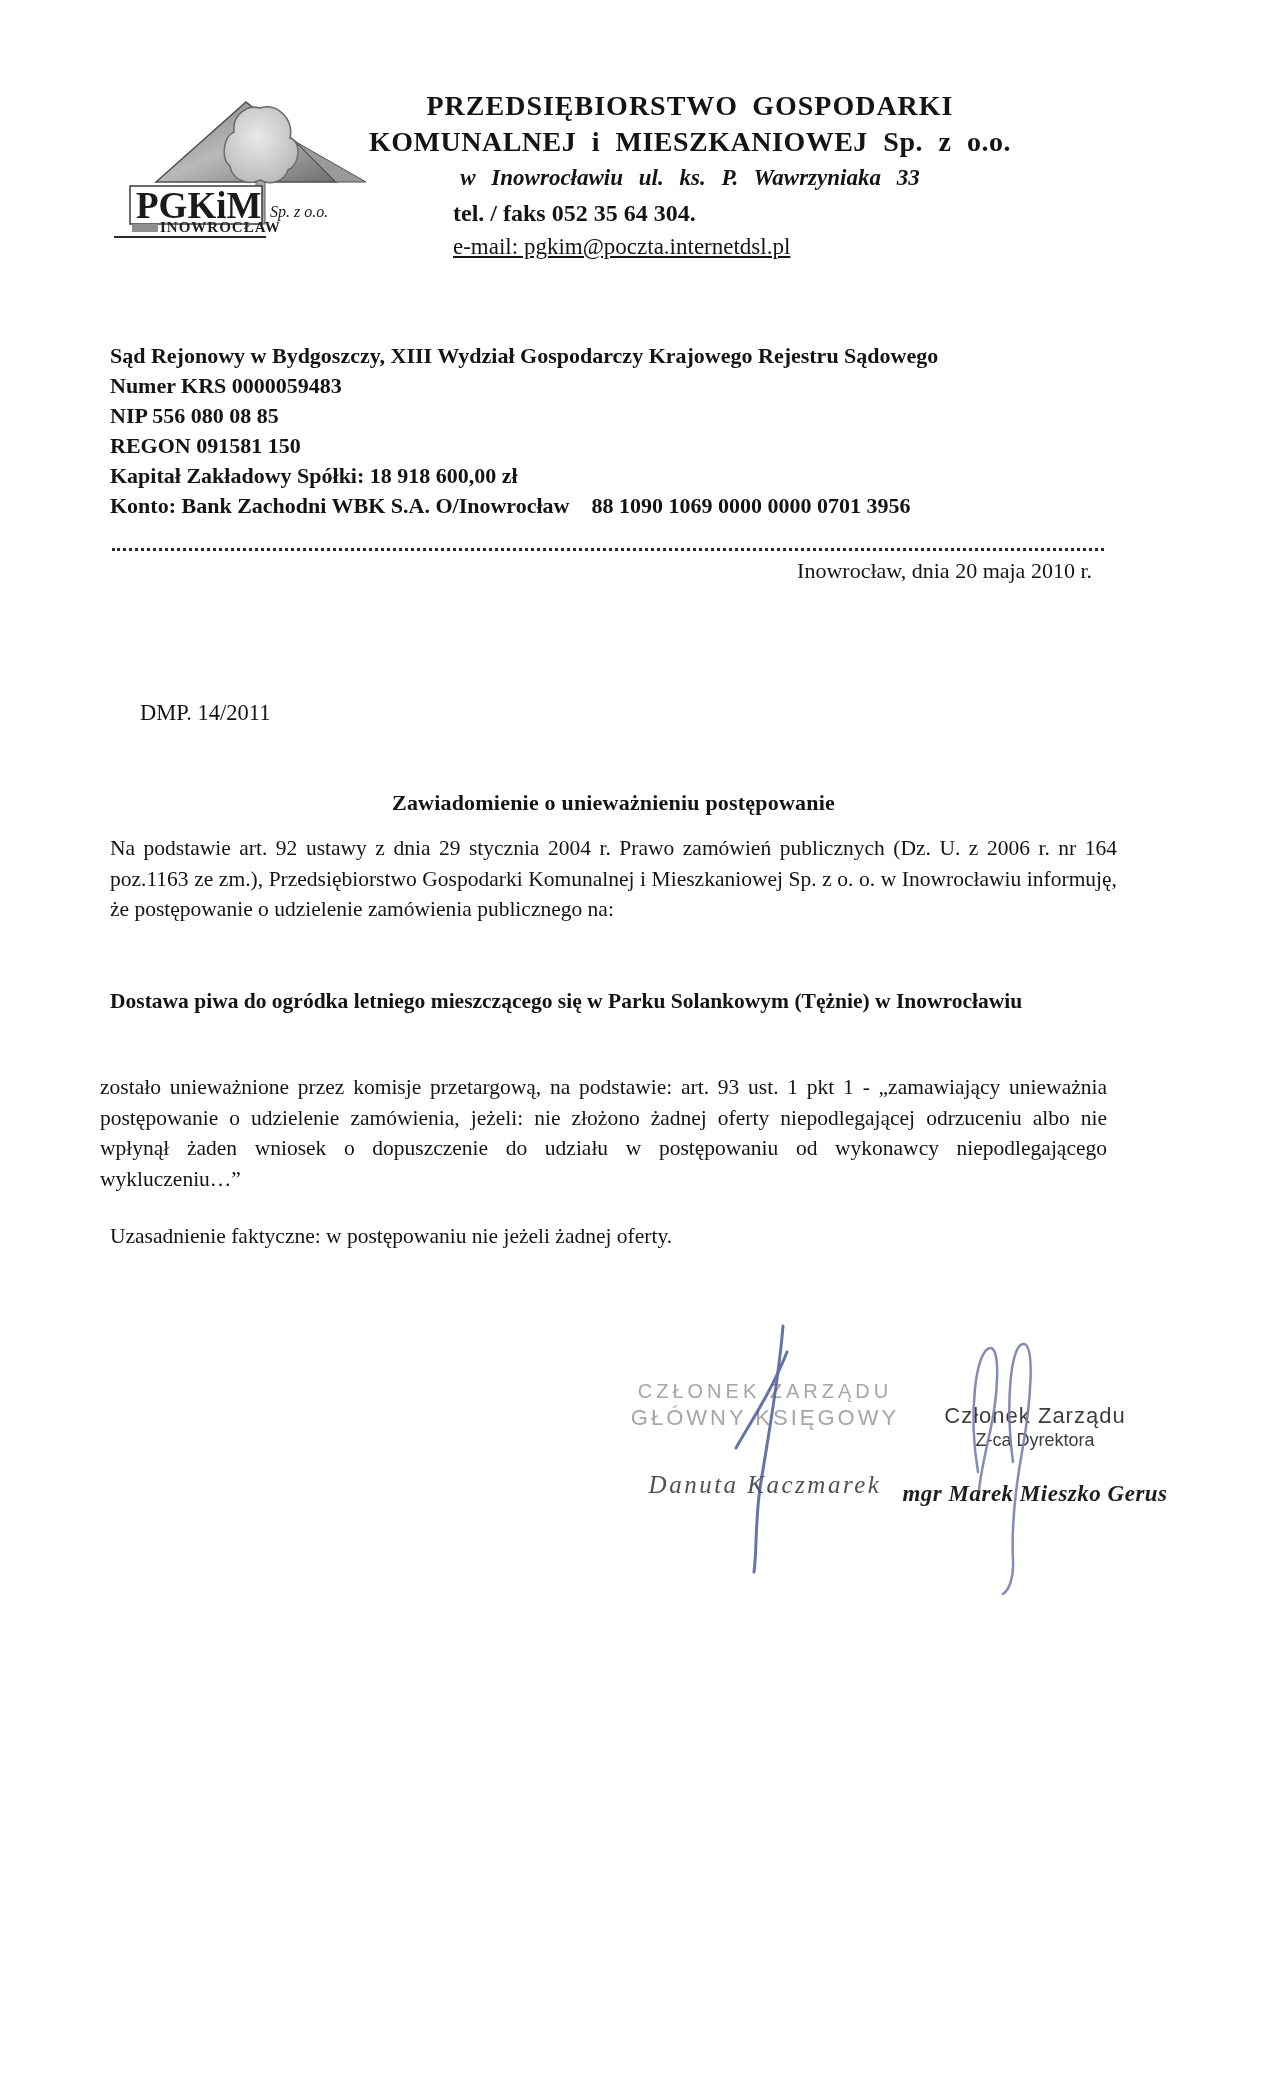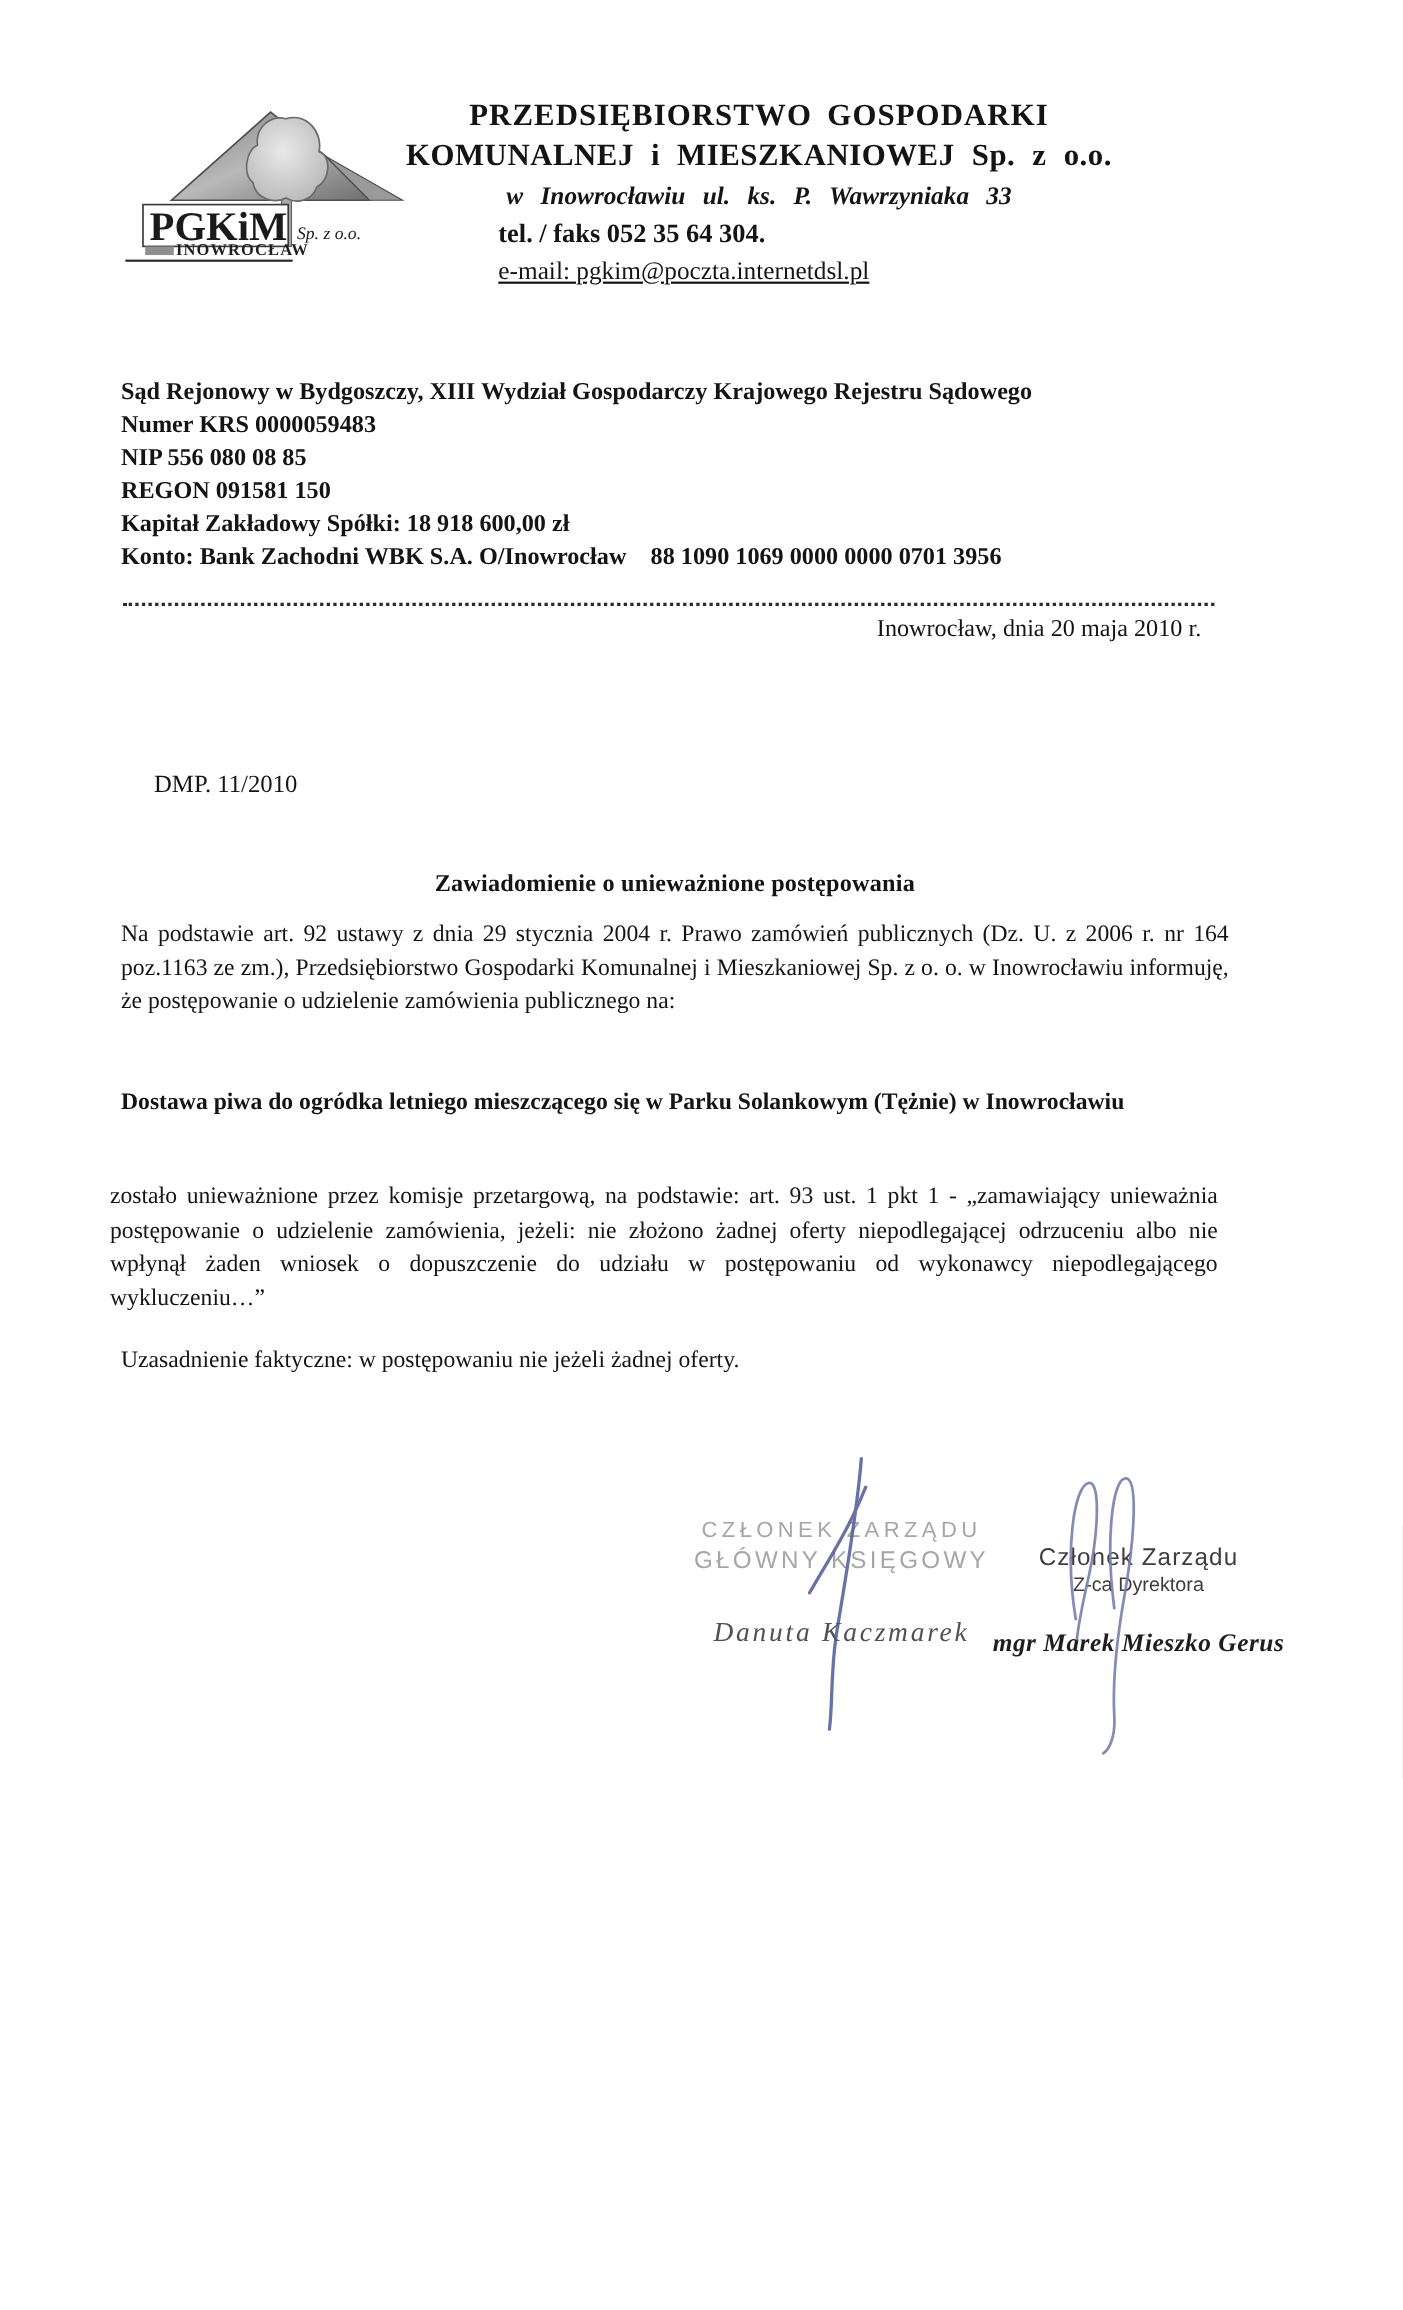--- a/index.html
+++ b/index.html
@@ -106,23 +106,23 @@
     <div>NIP 556 080 08 85</div>
     <div>REGON 091581 150</div>
     <div>Kapitał Zakładowy Spółki: 18 918 600,00 zł</div>
     <div>Konto: Bank Zachodni WBK S.A. O/Inowrocław    88 1090 1069 0000 0000 0701 3956</div>
   </div>
 
   <div class="abs dotted-rule" style="left:112px; top:548px; width:992px;"></div>
 
   <div class="abs date-line" style="left:112px; top:558px; width:980px;">Inowrocław, dnia 20 maja 2010 r.</div>
 
-  <div class="abs reference" style="left:140px; top:700px;">DMP. 11/2010</div>
+  <div class="abs reference" style="left:140px; top:700px;">DMP. 14/2011</div>
 
-  <div class="abs doc-title" style="left:110px; top:790px; width:1007px;">Zawiadomienie o unieważnione postępowania</div>
+  <div class="abs doc-title" style="left:110px; top:790px; width:1007px;">Zawiadomienie o unieważnieniu postępowanie</div>
 
   <div class="abs para" style="left:110px; top:833px; width:1007px;">Na podstawie art. 92 ustawy z dnia 29 stycznia 2004 r. Prawo zamówień publicznych (Dz. U. z 2006 r. nr 164 poz.1163 ze zm.), Przedsiębiorstwo Gospodarki Komunalnej i Mieszkaniowej Sp. z o. o. w Inowrocławiu informuję, że postępowanie o udzielenie zamówienia publicznego na:</div>
 
   <div class="abs para bold" style="left:110px; top:986px; width:1007px;">Dostawa piwa do ogródka letniego mieszczącego się w Parku Solankowym (Tężnie) w Inowrocławiu</div>
 
   <div class="abs para" style="left:100px; top:1072px; width:1007px;">zostało unieważnione przez komisje przetargową, na podstawie: art. 93 ust. 1 pkt 1 - „zamawiający unieważnia postępowanie o udzielenie zamówienia, jeżeli: nie złożono żadnej oferty niepodlegającej odrzuceniu albo nie wpłynął żaden wniosek o dopuszczenie do udziału w postępowaniu od wykonawcy niepodlegającego wykluczeniu…”</div>
 
   <div class="abs single-line" style="left:110px; top:1224px; width:1007px;">Uzasadnienie faktyczne: w postępowaniu nie jeżeli żadnej oferty.</div>
 
   <div class="abs stamp" style="left:600px; top:1378px; width:330px;">

